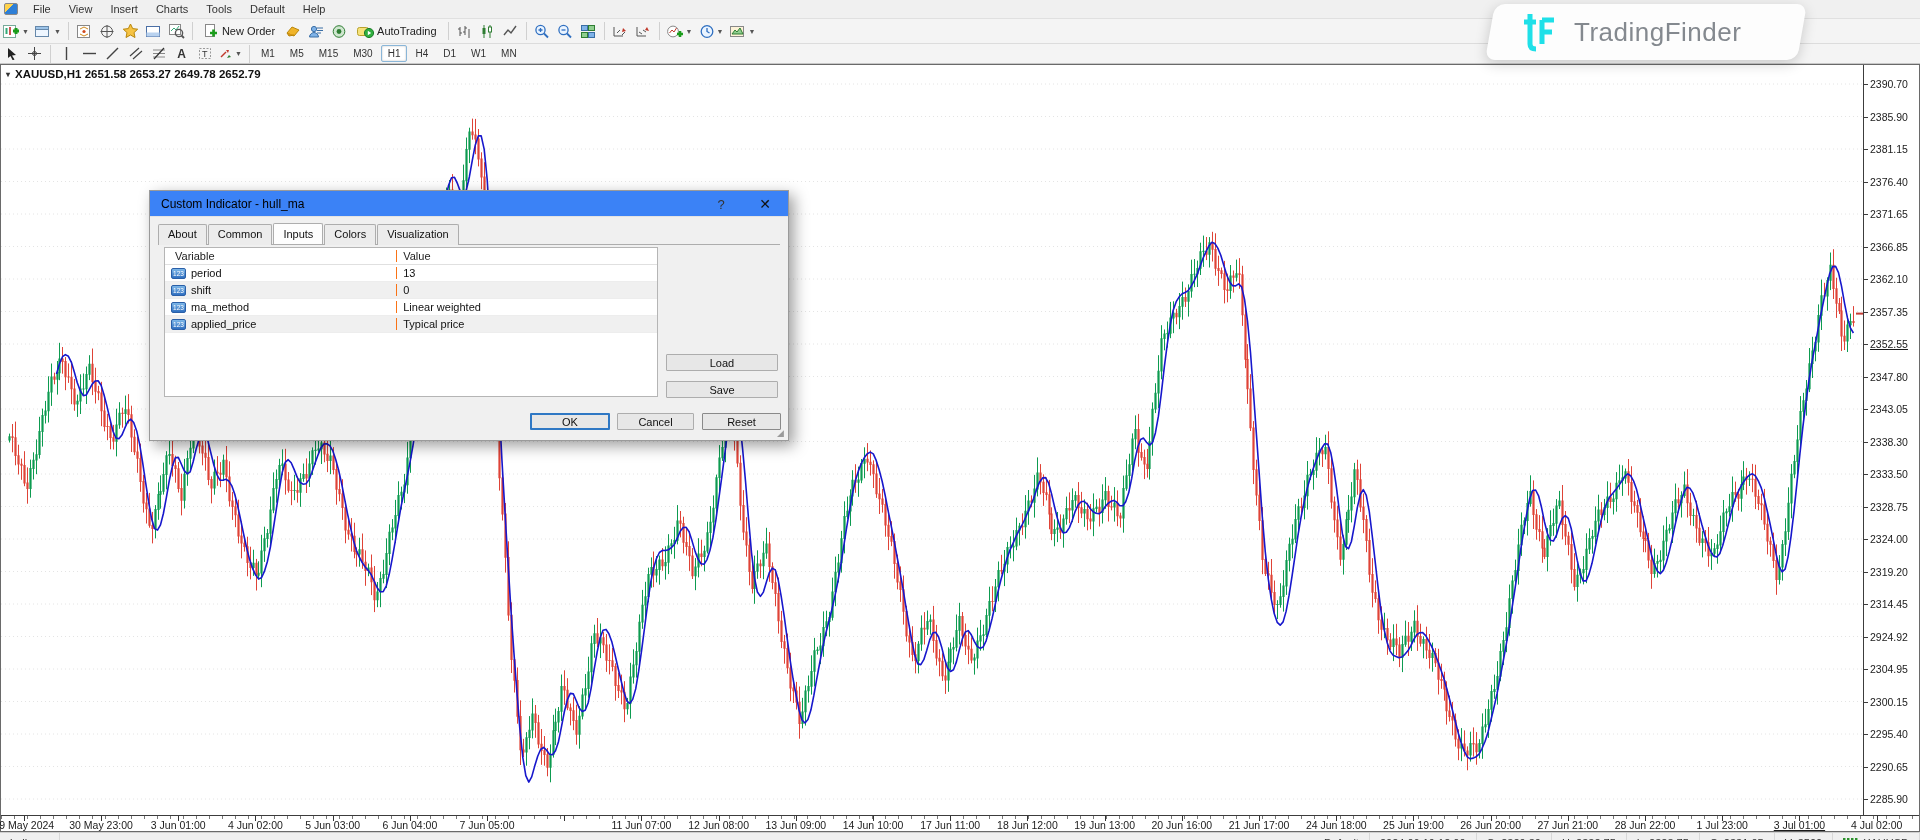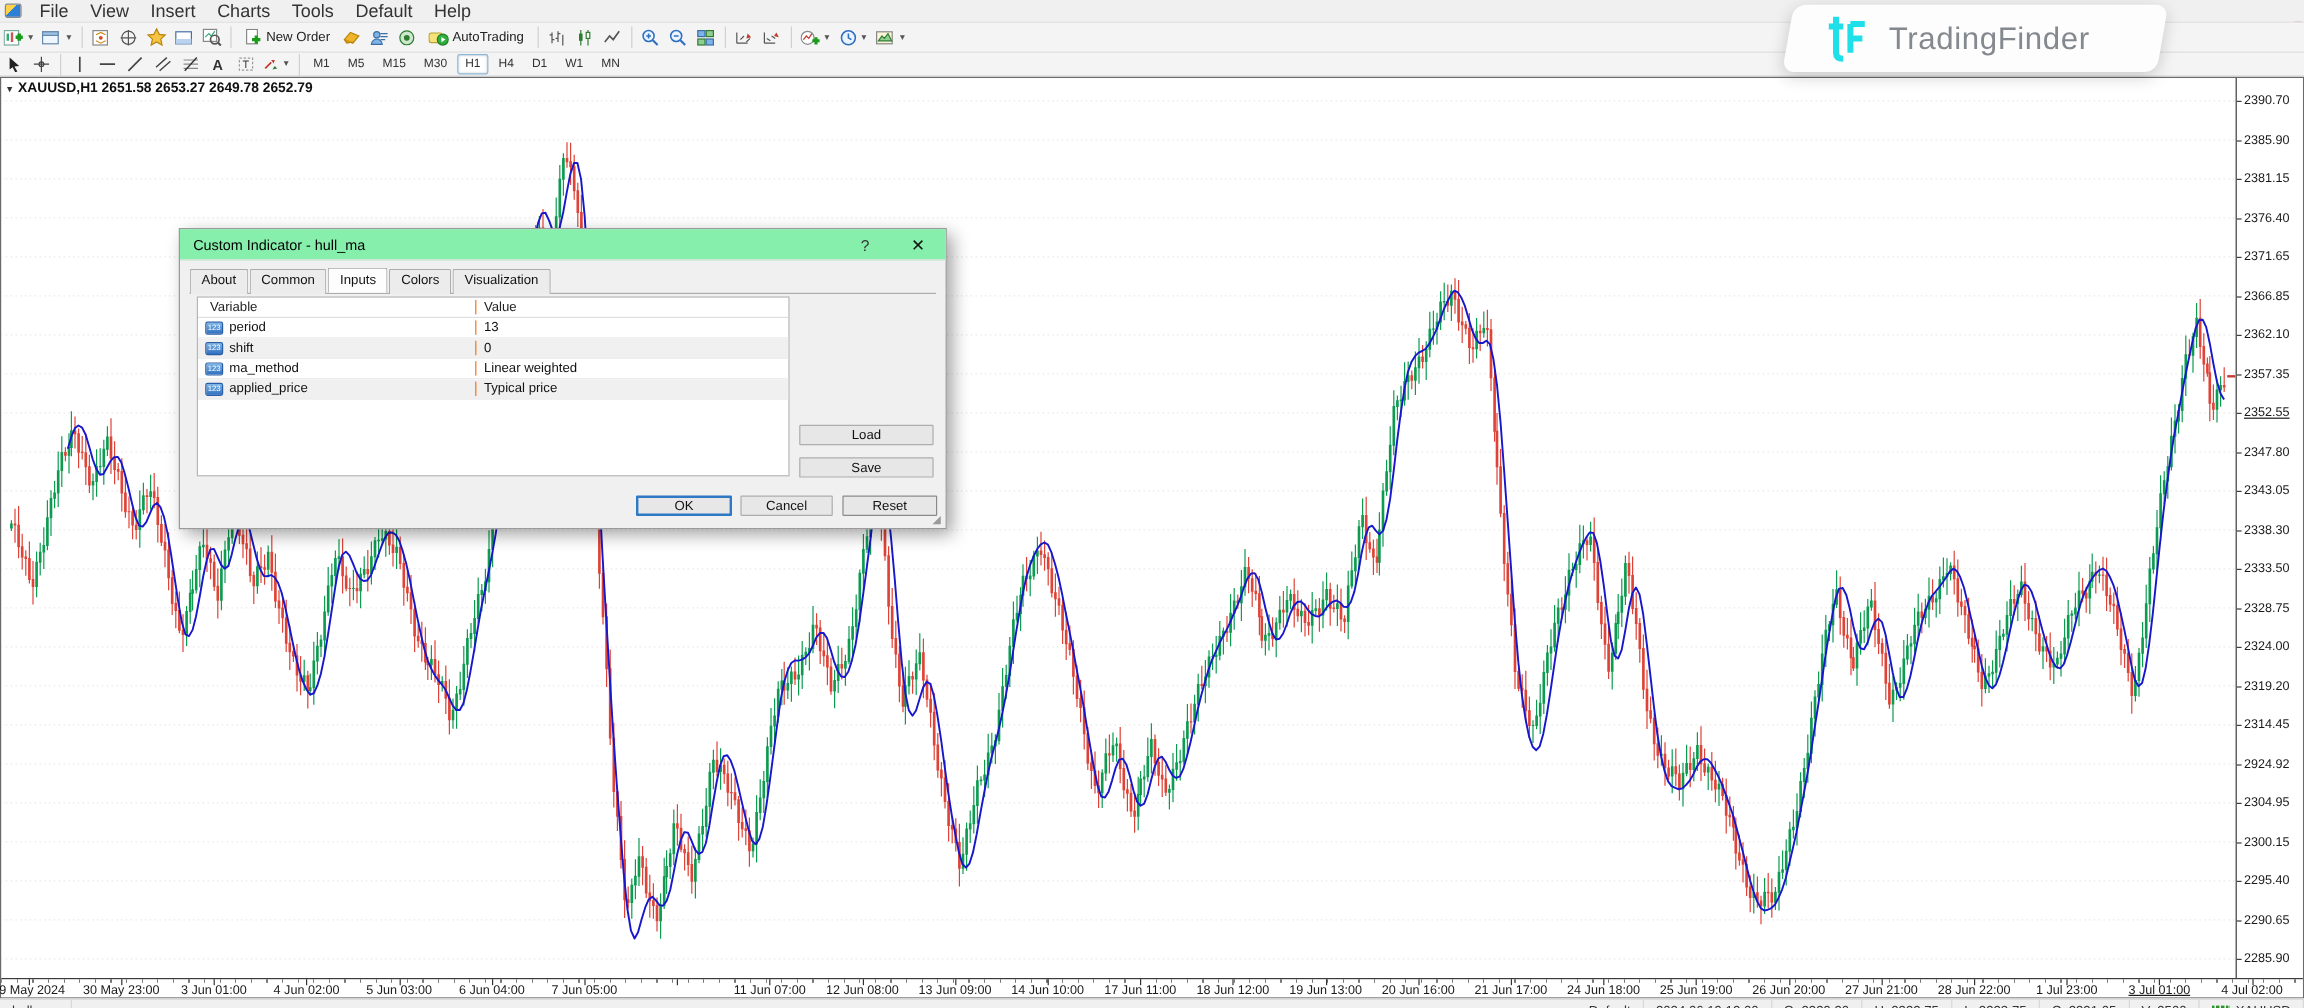--- a/index.html
+++ b/index.html
@@ -2,21 +2,21 @@
 <html><head>
 <meta charset="utf-8">
 <style>
   * { margin:0; padding:0; box-sizing:border-box; }
   html,body { width:1920px; height:840px; overflow:hidden; background:#fff;
     font-family:"Liberation Sans", sans-serif; }
   .screen { position:relative; width:1920px; height:840px; background:#f0f0f0; }
 
   
   .menubar { position:absolute; top:0; left:0; right:0; height:18px; background:#f0f0f0;
-    display:flex; align-items:center; font-size:15px; color:#333; z-index:5; }
+    display:flex; align-items:center; font-size:11px; color:#333; z-index:5; }
   .appicon { width:14px; height:12px; margin:0 6px 0 4px; border-radius:2px;
     background:linear-gradient(135deg,#ffd24a 0 40%,#2e7fd6 40% 100%); border:1px solid #888; }
   .menu-item { padding:2px 9px; cursor:default; }
   .win-controls { position:absolute; right:2px; top:1px; display:flex; gap:2px; z-index:4;}
   .win-btn { width:18px; height:14px; font-size:9px; color:#555; display:flex;
     align-items:center; justify-content:center; }
 
   
   .toolbar1 { position:absolute; top:18px; left:0; right:0; height:26px; background:#f4f4f4;
     border-top:1px solid #e0e0e0; border-bottom:1px solid #dcdcdc; display:flex; align-items:center; z-index:5;}
@@ -56,21 +56,21 @@
     background:repeating-linear-gradient(90deg,#777 0 1px,transparent 1px 13px); }
   .time-label { position:absolute; top:3px; transform:translateX(-50%); font-size:10.5px; color:#1a1a1a; white-space:nowrap;}
   .time-tick { position:absolute; top:0; width:1px; height:5px; background:#333; }
   .symbol-line { position:absolute; left:5px; top:3px; font-size:11.5px; font-weight:600; color:#111;
     display:flex; align-items:center; gap:5px; z-index:2;}
   .collapse-tri { font-size:8px; color:#333; }
 
   
   .dialog { position:absolute; left:149px; top:190px; width:640px; height:251px; background:#f0f0f0;
     border:1px solid #9a9a9a; box-shadow:5px 5px 14px rgba(0,0,0,.38); z-index:20; font-size:11px; color:#111;}
-  .dlg-title { position:relative; height:26px; background:#86efac; border-bottom:1px solid #e3e3e3;
+  .dlg-title { position:relative; height:26px; background:#3b82f6; border-bottom:1px solid #e3e3e3;
     display:flex; align-items:center; padding-left:11px; font-size:12px; color:#000; }
   .dlg-help { position:absolute; right:52px; top:0; width:30px; height:26px; display:flex; align-items:center;
     justify-content:center; color:#333; font-size:13px; }
   .dlg-close { position:absolute; right:6px; top:0; width:34px; height:26px; display:flex; align-items:center;
     justify-content:center; color:#111; font-size:14px; }
   .tabs { display:flex; padding:6px 8px 0 8px; gap:1px; }
   .tab { padding:3px 9px 4px; border:1px solid #adadad; border-bottom:none; background:#ececec;
     border-radius:2px 2px 0 0; position:relative; top:1px; font-size:11px; }
   .tab.active { background:#fdfdfd; padding-top:4px; top:0; z-index:2; }
   .tab-line { height:1px; background:#adadad; margin:0 8px; }

